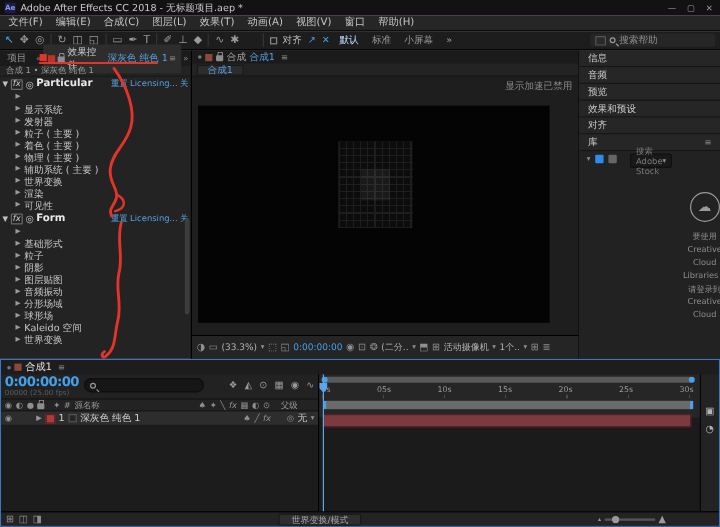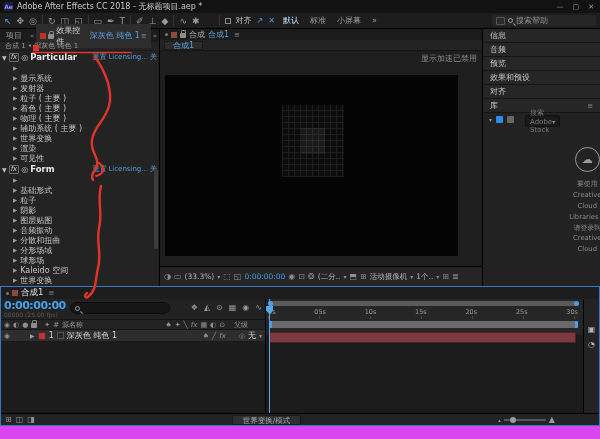--- a/index.html
+++ b/index.html
@@ -1,18 +1,18 @@
 <!DOCTYPE html>
 <html><head>
 <meta charset="utf-8">
 <style>
   *{box-sizing:border-box;margin:0;padding:0}
   html,body{width:600px;height:439px;overflow:hidden}
   body{font-family:"DejaVu Sans",sans-serif;background:#1a1a1a;color:#b8b8b8;font-size:9px;position:relative}
-  #app{width:600px;height:439px;position:relative;background:#d946ef}
+  #app{width:600px;height:439px;position:relative;background:#f0abfc}
 
   
   .titlebar{height:13px;background:#121212;display:flex;align-items:center;gap:4px;padding:0 4px;font-size:8px;color:#c9c9c9}
   .ae-badge{width:9px;height:9px;background:#1d1d42;color:#8f8fff;font-size:6px;font-weight:bold;display:flex;align-items:center;justify-content:center;border-radius:1px}
   .winbtns{margin-left:auto;display:flex;gap:9px;color:#9a9a9a;font-size:7px;padding-right:2px}
 
   
   .menubar{height:13px;background:#262626;display:flex;align-items:center;gap:11px;padding:0 7px;font-size:8.5px;color:#c4c4c4;border-bottom:1px solid #0d0d0d}
   .menubar span{cursor:default}
 
@@ -132,20 +132,31 @@
   <div class="titlebar">
     <span class="ae-badge">Ae</span>
     <span>Adobe After Effects CC 2018 - 无标题项目.aep *</span>
     <span class="winbtns">
       <span>—</span>
       <span>▢</span>
       <span>✕</span>
     </span>
   </div>
 
+  <div class="menubar">
+    <span>文件(F)</span>
+    <span>编辑(E)</span>
+    <span>合成(C)</span>
+    <span>图层(L)</span>
+    <span>效果(T)</span>
+    <span>动画(A)</span>
+    <span>视图(V)</span>
+    <span>窗口</span>
+    <span>帮助(H)</span>
+  </div>
 
   <div class="toolbar">
     <span class="tool active">↖</span>
     <span class="tool">✥</span>
     <span class="tool">◎</span>
     <span class="vsep"></span>
     <span class="tool">↻</span>
     <span class="tool">◫</span>
     <span class="tool">◱</span>
     <span class="vsep"></span>
@@ -270,24 +281,20 @@
       <div class="prow">
           <span class="tw">▶</span>
           <span>图层贴图</span>
         </div>
       <div class="prow">
           <span class="tw">▶</span>
           <span>音频振动</span>
         </div>
       <div class="prow">
           <span class="tw">▶</span>
-          <span>分散和扭曲</span>
-        </div>
-      <div class="prow">
-          <span class="tw">▶</span>
           <span>分形场域</span>
         </div>
       <div class="prow">
           <span class="tw">▶</span>
           <span>球形场</span>
         </div>
       <div class="prow">
           <span class="tw">▶</span>
           <span>Kaleido 空间</span>
         </div>

